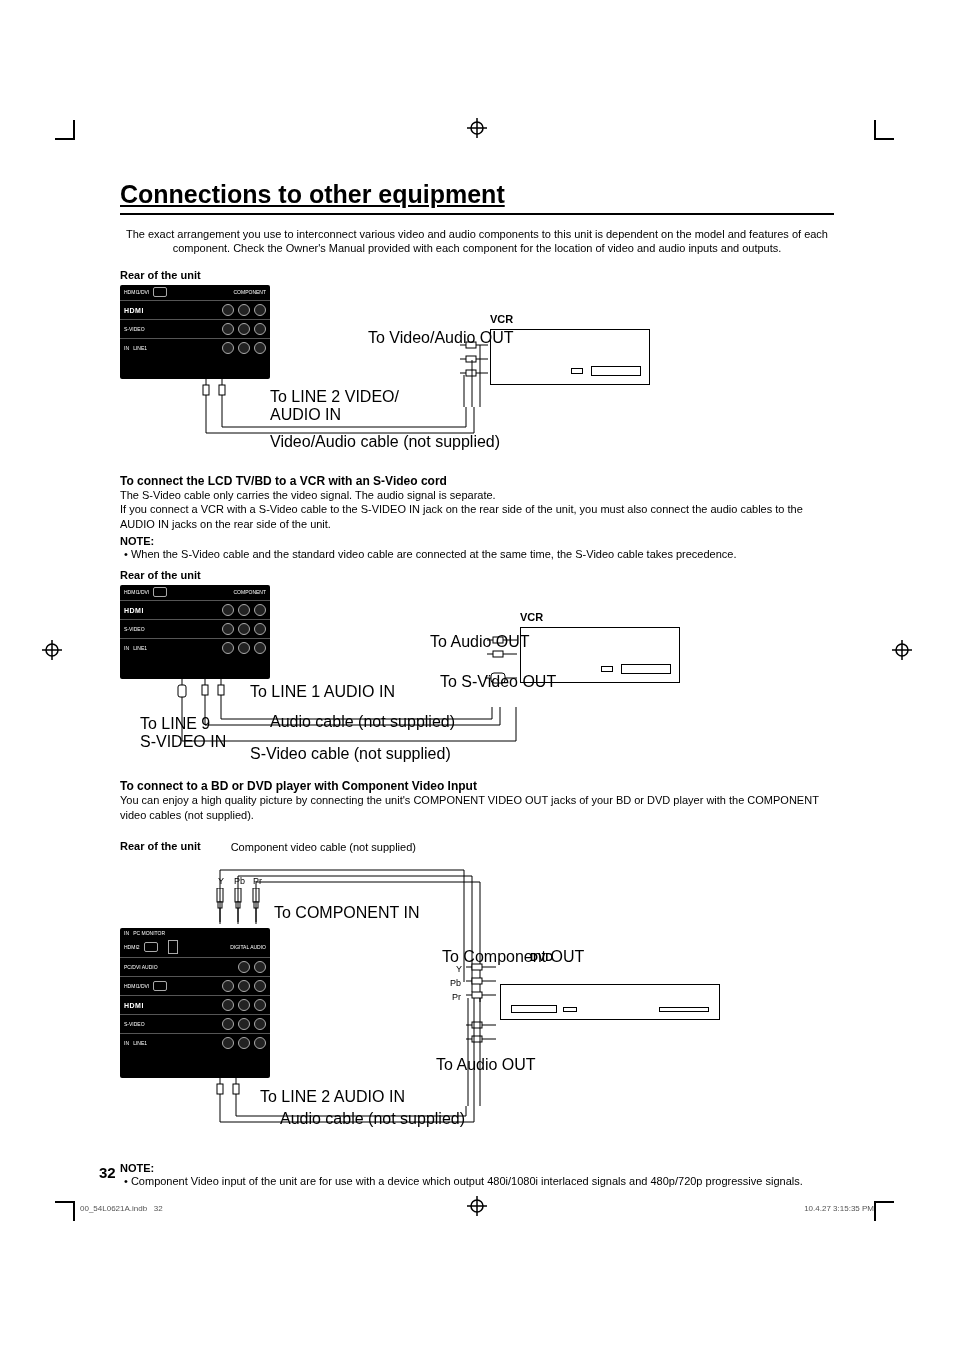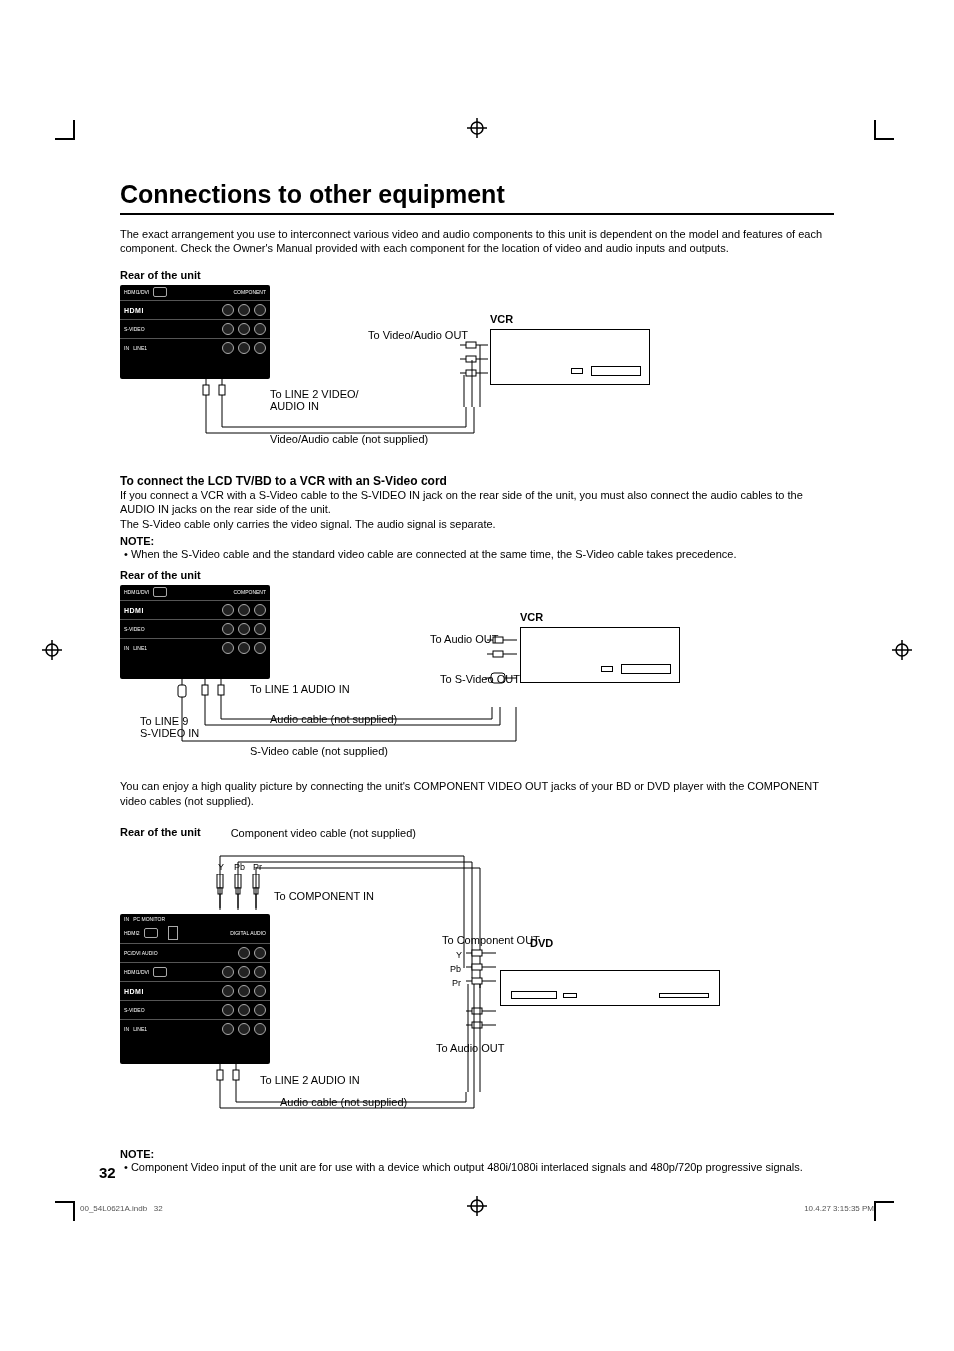--- a/index.html
+++ b/index.html
@@ -9,44 +9,44 @@
   .crop { position: absolute; width: 20px; height: 20px; }
   .crop::before, .crop::after { content: ""; position: absolute; background: #000; }
   .crop-tl::before { width: 2px; height: 20px; right: 0; top: 0; }
   .crop-tl::after { width: 20px; height: 2px; right: 0; bottom: 0; }
   .crop-tr::before { width: 2px; height: 20px; left: 0; top: 0; }
   .crop-tr::after { width: 20px; height: 2px; left: 0; bottom: 0; }
   .crop-bl::before { width: 2px; height: 20px; right: 0; bottom: 0; }
   .crop-bl::after { width: 20px; height: 2px; right: 0; top: 0; }
   .crop-br::before { width: 2px; height: 20px; left: 0; bottom: 0; }
   .crop-br::after { width: 20px; height: 2px; left: 0; top: 0; }
-  h1 { font-size: 25px; font-weight: bold; margin-bottom: 4px; }
+  h1 { font-size: 25px; font-weight: bold; margin-bottom: 4px; text-decoration: underline; }
   .hr { height: 1.5px; background: #000; width: 100%; margin-bottom: 12px; }
-  .intro { font-size: 11px; line-height: 1.3; margin-bottom: 14px; }
+  .intro { font-size: 11px; line-height: 1.3; margin-bottom: 14px; text-align: center; }
   .section-title { font-size: 12px; font-weight: bold; margin-top: 8px; }
   .sub-title { font-size: 11px; font-weight: bold; margin-top: 4px; }
   .body-text { font-size: 11px; line-height: 1.3; }
   .note-heading { font-size: 11px; font-weight: bold; margin-top: 4px; }
   .bullet { font-size: 11px; line-height: 1.3; padding-left: 12px; text-indent: -8px; }
   .diagram { position: relative; width: 100%; margin: 4px 0 14px 0; }
 
   
   .rear-panel { position: absolute; background: #000; border-radius: 2px; }
   .ports-row { display: flex; align-items: center; gap: 4px; padding: 2px 4px; }
   .port { width: 12px; height: 12px; border: 1px solid #aaa; border-radius: 50%; background: #222; }
   .port-label { color: #fff; font-size: 5px; }
   .hdmi-label { color:#fff; font-size:7px; letter-spacing:0.5px; font-weight:bold; }
   .row-divider { height:1px; background:#555; margin:1px 0; }
 
   
   .device-box { position:absolute; border:1px solid #000; }
   .device-title { font-size:11px; font-weight:bold; }
 
   
-  .diag-label { position:absolute; font-size:11px; }
+  .diag-label { position:absolute; font-size:16px; }
   .diag-label-sm { position:absolute; font-size:9px; }
 
   .page-num { position:absolute; left: 99px; bottom: 170px; font-size: 15px; font-weight:bold; }
   .footer-left { position:absolute; left: 80px; bottom: 138px; font-size:8px; color:#555; }
   .footer-right { position:absolute; right: 80px; bottom: 138px; font-size:8px; color:#555; }
   .center-reg svg { display:block; }
 </style>
 </head>
 <body>
 
@@ -161,22 +161,22 @@
       <div class="diag-label" style="left:248px; top:44px;">To Video/Audio OUT</div>
 
       <div class="device-title" style="position:absolute; left:370px; top:28px; width:160px;">VCR</div>
       <div class="device-box" style="left:370px; top:44px; width:160px; height:56px;">
         <div style="position:absolute; right:8px; bottom:8px; width:50px; height:10px; border:1px solid #000;"></div>
         <div style="position:absolute; right:66px; bottom:10px; width:12px; height:6px; border:1px solid #000;"></div>
       </div>
     </div>
 
     <p class="section-title">To connect the LCD TV/BD to a VCR with an S-Video cord</p>
+    <p class="body-text">The S-Video cable only carries the video signal. The audio signal is separate.</p>
     <p class="body-text">If you connect a VCR with a S-Video cable to the S-VIDEO IN jack on the rear side of the unit, you must also connect the audio cables to the AUDIO IN jacks on the rear side of the unit.</p>
-    <p class="body-text">The S-Video cable only carries the video signal. The audio signal is separate.</p>
     <p class="note-heading">NOTE:</p>
     <p class="bullet">•  When the S-Video cable and the standard video cable are connected at the same time, the S-Video cable takes precedence.</p>
     <p class="sub-title" style="margin-top:8px;">Rear of the unit</p>
 
     <div class="diagram" style="height:180px;">
       <div class="rear-panel" style="left:0; top:0; width:150px; height:94px;">
         <div class="ports-row">
             <span class="port-label">HDMI1/DVI</span>
             <div style="width:14px;height:10px;border:1px solid #aaa;border-radius:2px;"></div>
             <span class="port-label" style="margin-left:auto">COMPONENT</span>
@@ -244,20 +244,21 @@
       <div class="diag-label" style="left:310px; top:48px;">To Audio OUT</div>
       <div class="diag-label" style="left:320px; top:88px;">To S-Video OUT</div>
 
       <div class="device-title" style="position:absolute; left:400px; top:26px; width:160px;">VCR</div>
       <div class="device-box" style="left:400px; top:42px; width:160px; height:56px;">
         <div style="position:absolute; right:8px; bottom:8px; width:50px; height:10px; border:1px solid #000;"></div>
         <div style="position:absolute; right:66px; bottom:10px; width:12px; height:6px; border:1px solid #000;"></div>
       </div>
     </div>
 
+    <p class="section-title">To connect to a BD or DVD player with Component Video Input</p>
     <p class="body-text">You can enjoy a high quality picture by connecting the unit's COMPONENT VIDEO OUT jacks of your BD or DVD player with the COMPONENT video cables (not supplied).</p>
 
     <div style="display:flex; gap:30px; margin-top:14px;">
       <p class="sub-title">Rear of the unit</p>
       <p class="body-text" style="margin-top:4px;">Component video cable (not supplied)</p>
     </div>
 
     <div class="diagram" style="height:290px;">
 
       <div class="diag-label-sm" style="left:98px; top:18px;">Y</div>

